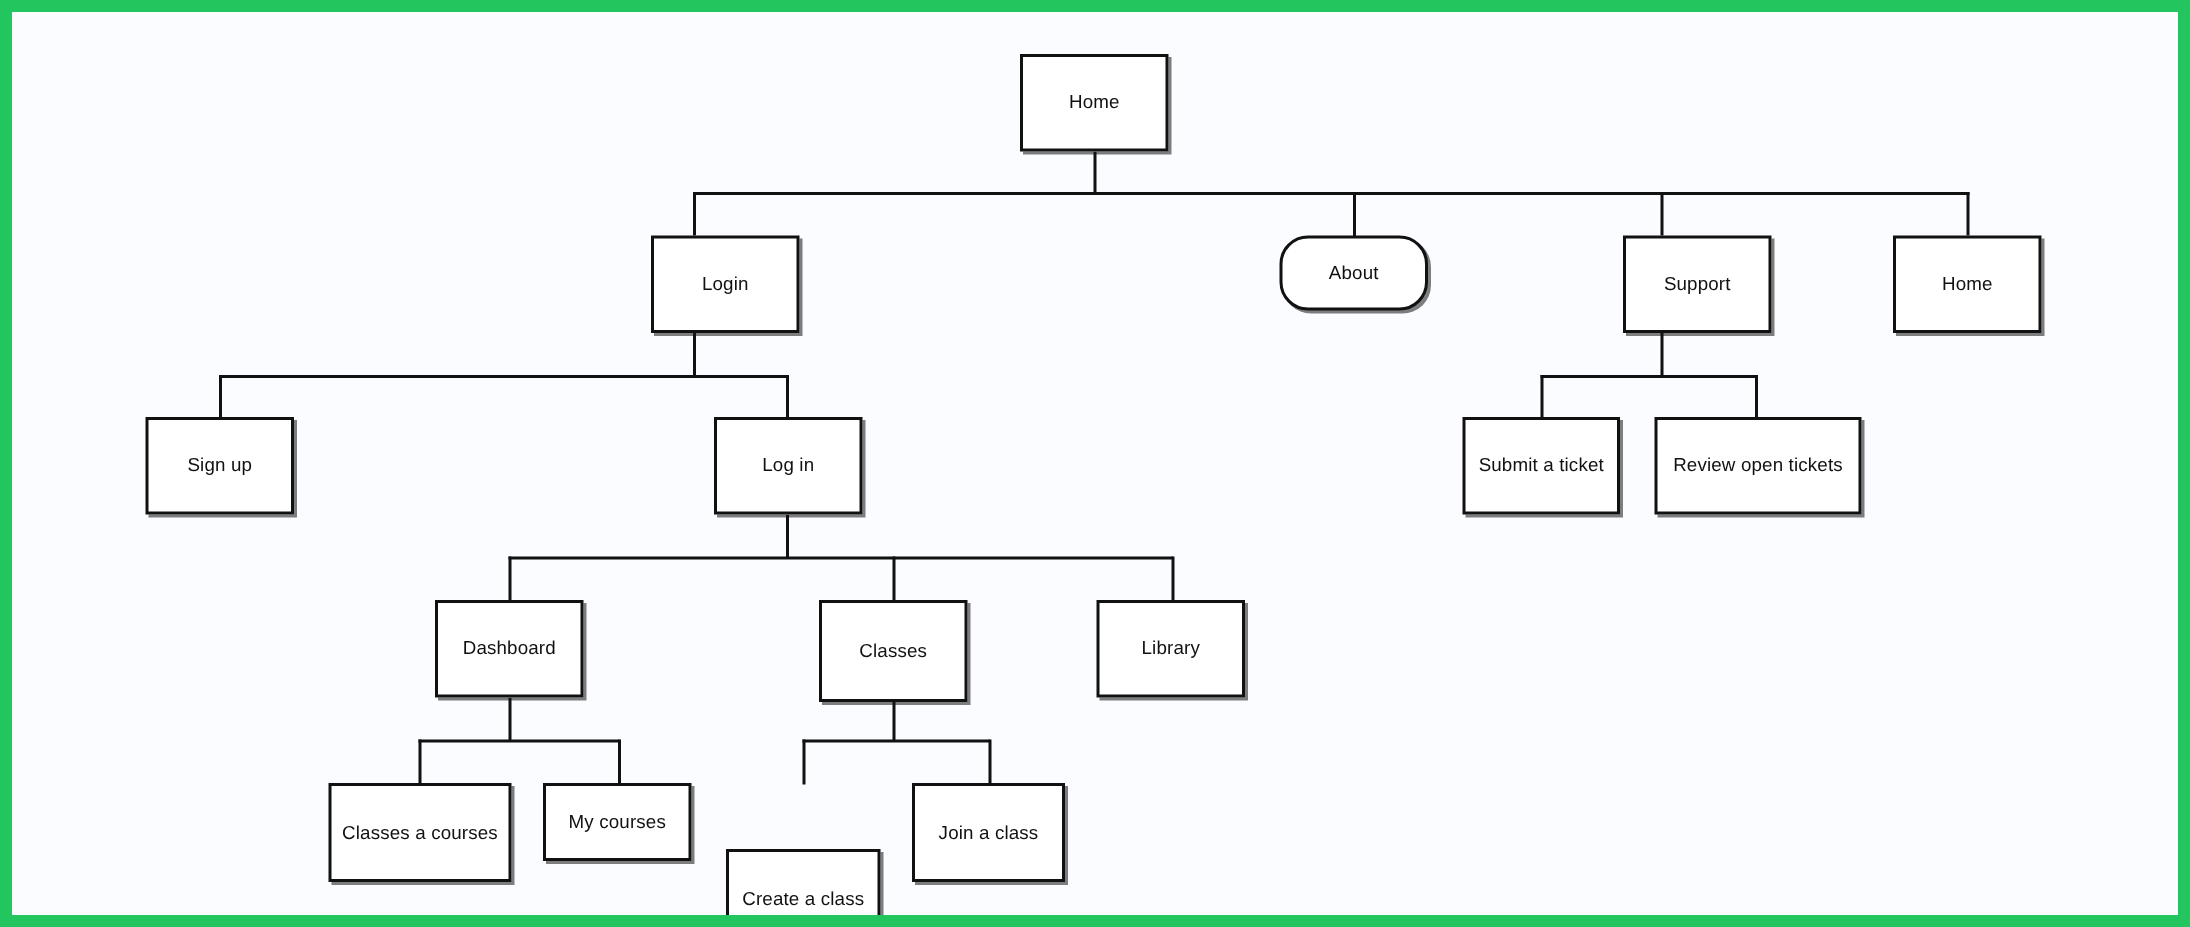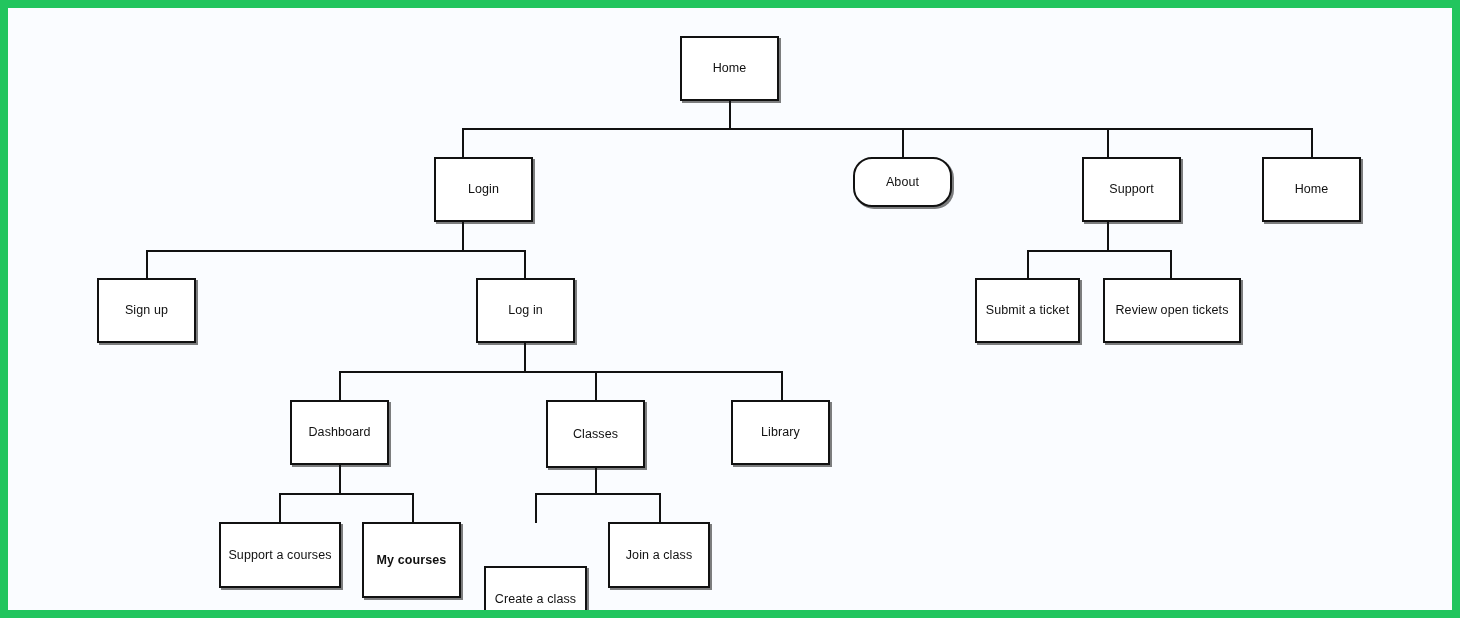--- a/index.html
+++ b/index.html
@@ -126,23 +126,23 @@
       <div class="node" style="left: 1095px; top: 270px; width: 138px; height: 65px;">
         <span class="node-label">Review open tickets</span>
       </div>
       <div class="node" style="left: 538px; top: 392px; width: 99px; height: 68px;">
         <span class="node-label">Classes</span>
       </div>
       <div class="node" style="left: 723px; top: 392px; width: 99px; height: 65px;">
         <span class="node-label">Library</span>
       </div>
       <div class="node" style="left: 211px; top: 514px; width: 122px; height: 66px;">
-        <span class="node-label">Support a courses</span>
+        <span class="node-label">Classes a courses</span>
       </div>
-      <div class="node" style="left: 354px; top: 514px; width: 99px; height: 76px; font-weight: bold;">
+      <div class="node" style="left: 354px; top: 514px; width: 99px; height: 52px;">
         <span class="node-label">My courses</span>
       </div>
       <div class="node" style="left: 476px; top: 514px; width: 103px; height: 66px; margin-top: 44px;">
         <span class="node-label">Create a class</span>
       </div>
       <div class="node" style="left: 600px; top: 514px; width: 102px; height: 66px;">
         <span class="node-label">Join a class</span>
       </div>
     </div>
 </div>

